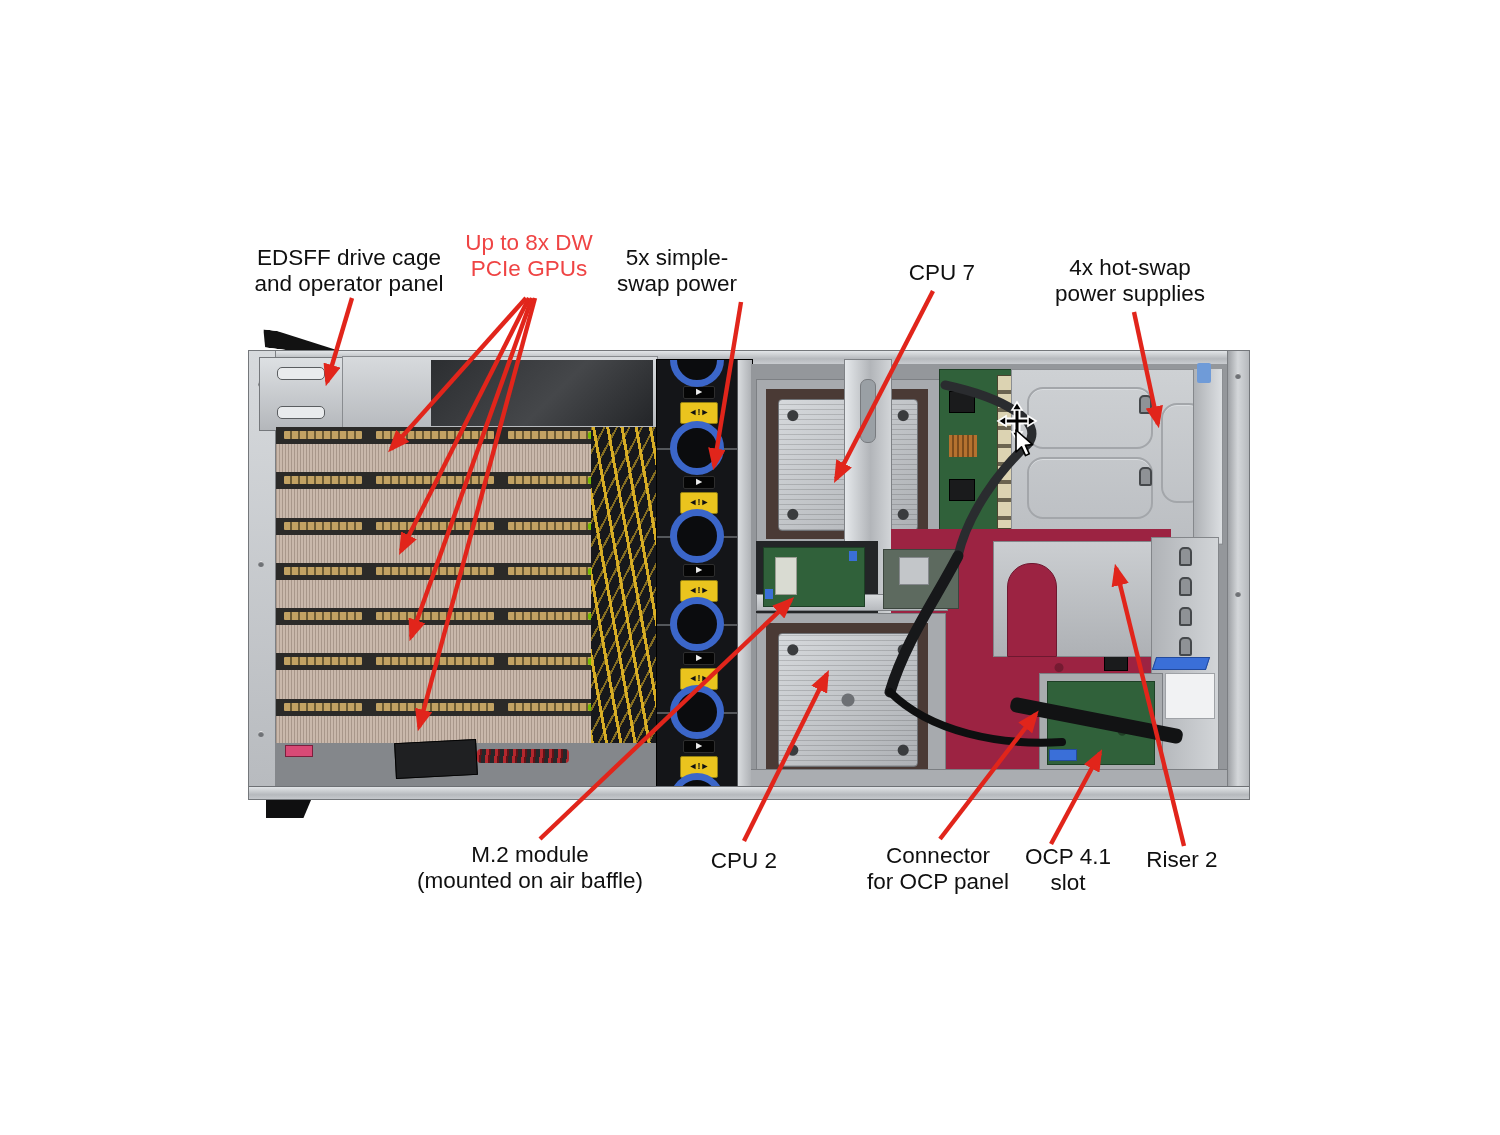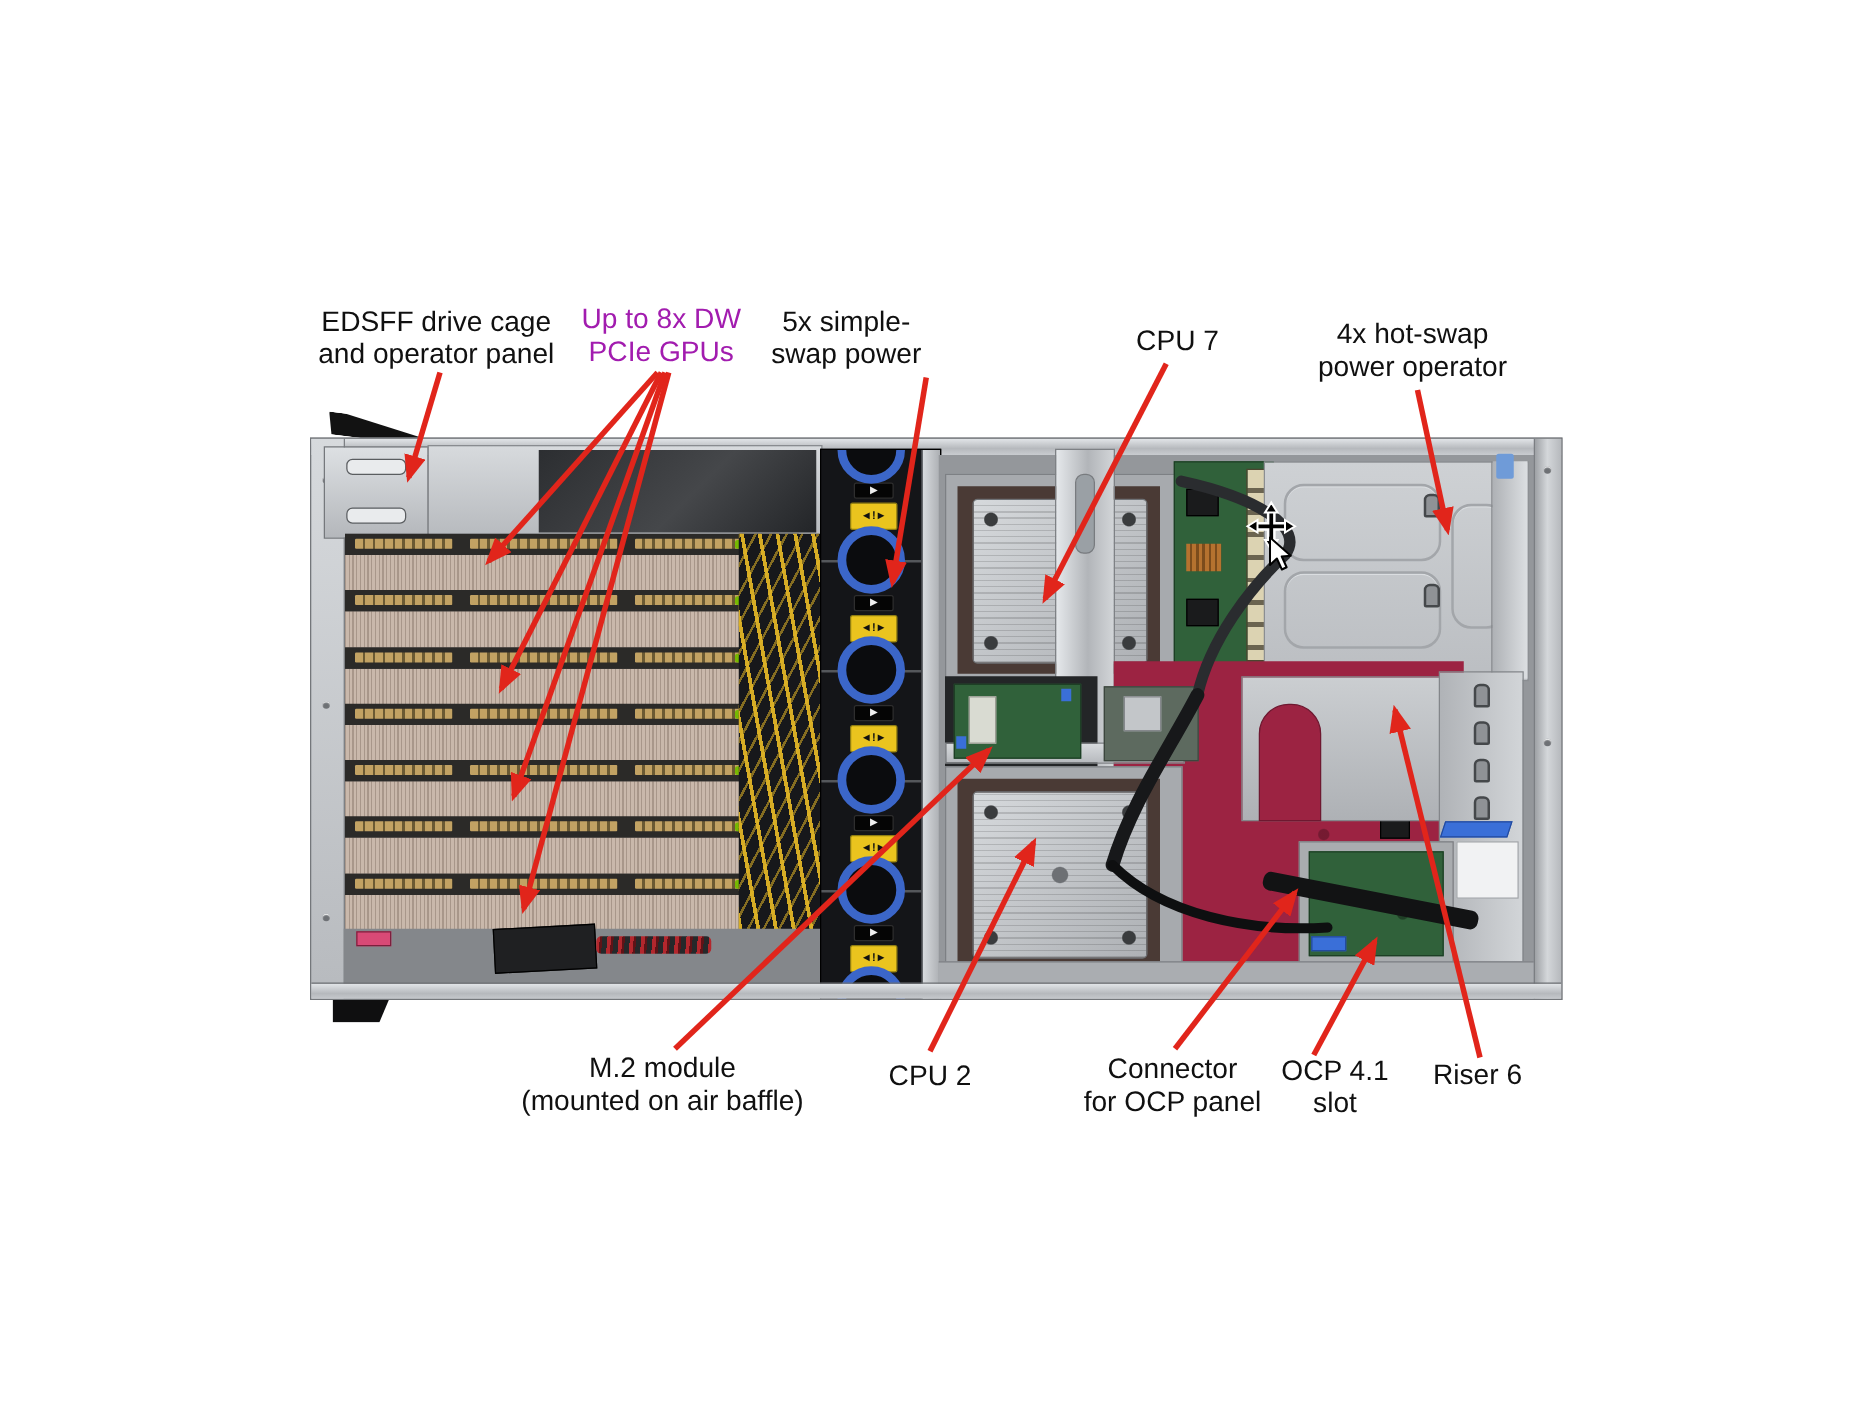--- a/index.html
+++ b/index.html
@@ -290,29 +290,29 @@
       <line x1="540" y1="839" x2="791" y2="600" stroke="#e1251b" stroke-width="4.4" marker-end="url(#ah)"></line>
       <line x1="744" y1="841" x2="827" y2="674" stroke="#e1251b" stroke-width="4.4" marker-end="url(#ah)"></line>
       <line x1="940" y1="839" x2="1036" y2="714" stroke="#e1251b" stroke-width="4.4" marker-end="url(#ah)"></line>
       <line x1="1051" y1="844" x2="1100" y2="753" stroke="#e1251b" stroke-width="4.4" marker-end="url(#ah)"></line>
       <line x1="1184" y1="846" x2="1116" y2="568" stroke="#e1251b" stroke-width="4.4" marker-end="url(#ah)"></line>
     </svg>
 
   <div id="callouts">
       <div class="callout" style="left: 349px; top: 271px; color: rgb(16, 16, 16);">EDSFF drive cage
 and operator panel</div>
-      <div class="callout" style="left: 529px; top: 269px; color: #a21caf;">Up to 8x DW
+      <div class="callout" style="left: 529px; top: 256px; color: #ef4444;">Up to 8x DW
 PCIe GPUs</div>
       <div class="callout" style="left: 677px; top: 271px; color: rgb(16, 16, 16);">5x simple-
 swap power</div>
       <div class="callout" style="left: 942px; top: 273px; color: rgb(16, 16, 16);">CPU 7</div>
       <div class="callout" style="left: 1130px; top: 281px; color: rgb(16, 16, 16);">4x hot-swap
-power operator</div>
+power supplies</div>
       <div class="callout" style="left: 530px; top: 868px; color: rgb(16, 16, 16);">M.2 module
 (mounted on air baffle)</div>
       <div class="callout" style="left: 744px; top: 861px; color: rgb(16, 16, 16);">CPU 2</div>
       <div class="callout" style="left: 938px; top: 869px; color: rgb(16, 16, 16);">Connector
 for OCP panel</div>
       <div class="callout" style="left: 1068px; top: 870px; color: rgb(16, 16, 16);">OCP 4.1
 slot</div>
-      <div class="callout" style="left: 1182px; top: 860px; color: rgb(16, 16, 16);">Riser 6</div>
+      <div class="callout" style="left: 1182px; top: 860px; color: rgb(16, 16, 16);">Riser 2</div>
     </div>
 </div>
 
 </body></html>

